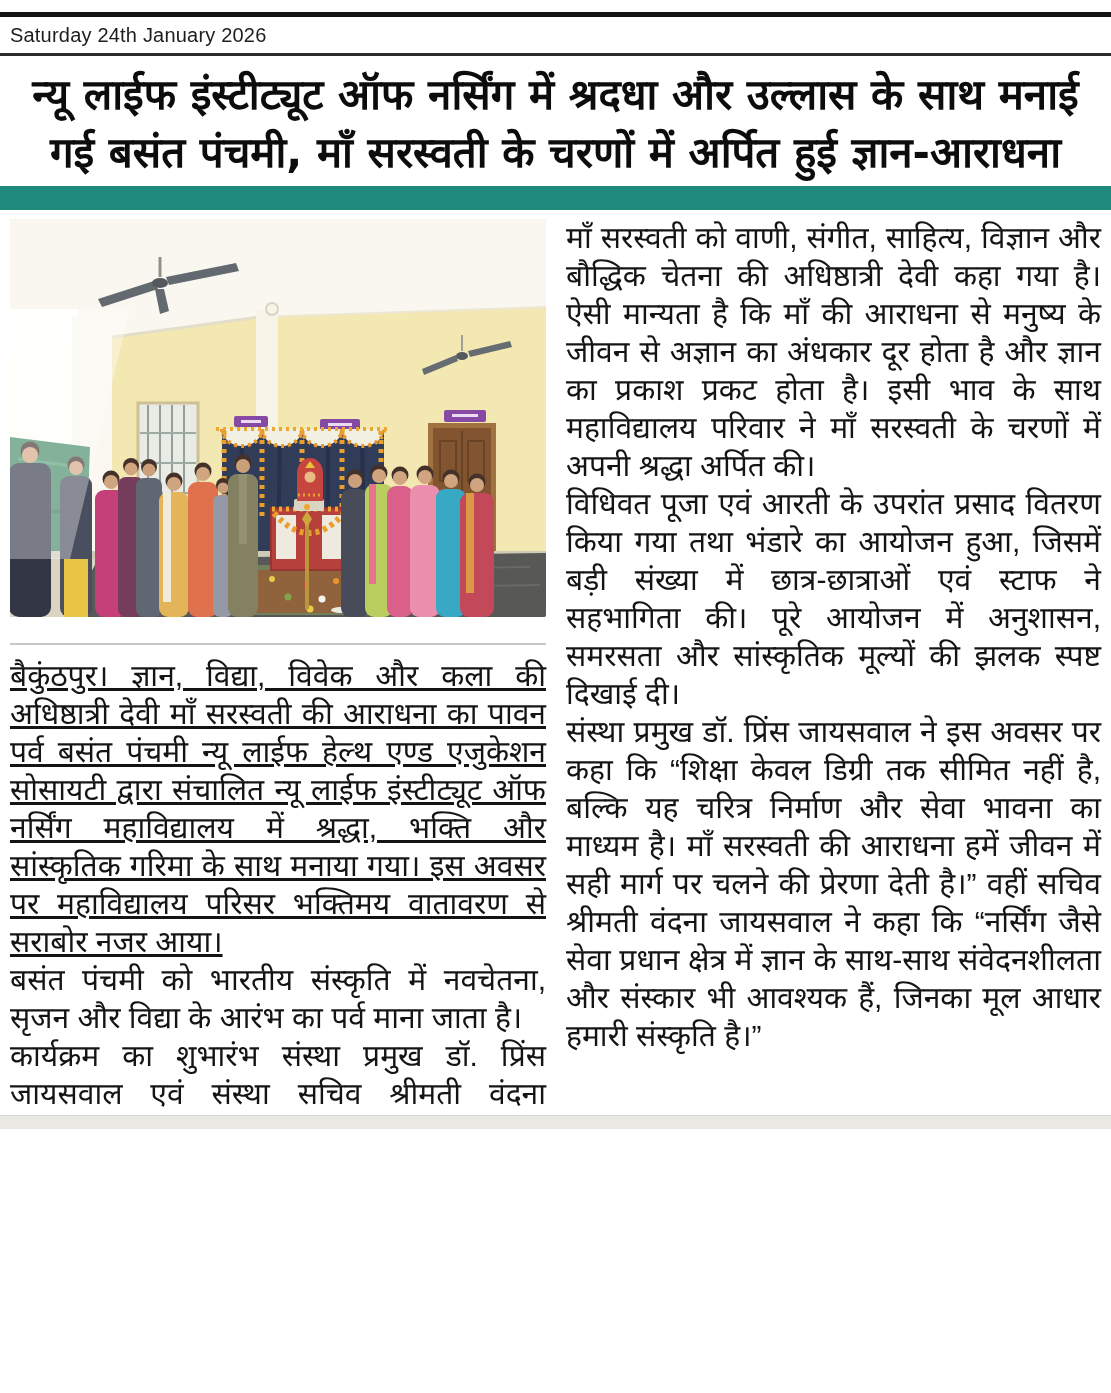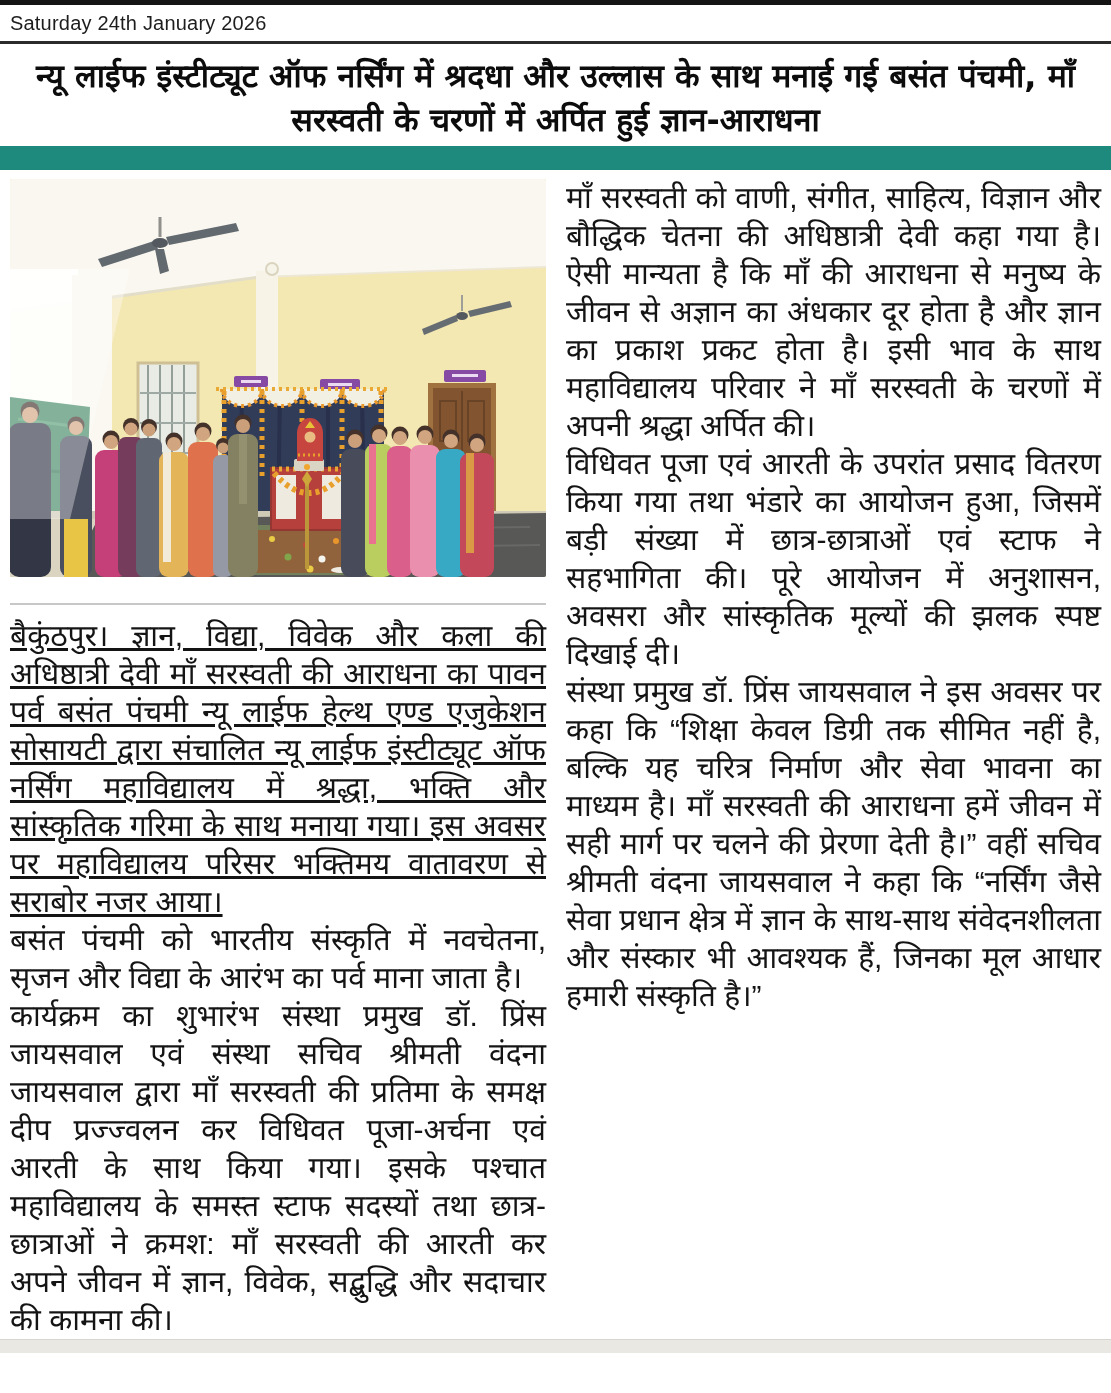--- a/index.html
+++ b/index.html
@@ -1,36 +1,36 @@
 <!DOCTYPE html>
 <html><head>
 <meta charset="utf-8">
 <style>
   html,body{margin:0;padding:0;background:#ffffff;}
   .page{
     position:relative;
-    width:1111px;height:1353px;
-    margin:0 auto;
+    width:1111px;height:1117px;
+    margin:12px auto;
     background:#ffffff;
     overflow:hidden;
     font-family:"Liberation Sans","DejaVu Sans",sans-serif;
     color:#161616;
   }
   .date-bar{
     border-top:5px solid #141414;
     border-bottom:3px solid #2b2b2b;
     padding:6px 10px 5px 10px;
     font-size:20px;
     line-height:25px;
     color:#1d1d1d;
     letter-spacing:.2px;
   }
   .headline{
     margin:10px 16px 4px 16px;
-    font-size:32px;
+    font-size:42px;
     line-height:1.38;
     font-weight:bold;
     text-align:center;
     color:#0c0c0c;
     font-family:"DejaVu Sans","Liberation Sans",sans-serif;
   }
   .accent-bar{
     height:24px;
     margin:4px 0 9px 0;
     width:100%;
@@ -318,21 +318,21 @@
       <div class="body-text">
         <p>बैकुंठपुर। ज्ञान, विद्या, विवेक और कला की अधिष्ठात्री देवी माँ सरस्वती की आराधना का पावन पर्व बसंत पंचमी न्यू लाईफ हेल्थ एण्ड एजुकेशन सोसायटी द्वारा संचालित न्यू लाईफ इंस्टीट्यूट ऑफ नर्सिंग महाविद्यालय में श्रद्धा, भक्ति और सांस्कृतिक गरिमा के साथ मनाया गया। इस अवसर पर महाविद्यालय परिसर भक्तिमय वातावरण से सराबोर नजर आया।</p>
         <p>बसंत पंचमी को भारतीय संस्कृति में नवचेतना, सृजन और विद्या के आरंभ का पर्व माना जाता है।</p>
         <p>कार्यक्रम का शुभारंभ संस्था प्रमुख डॉ. प्रिंस जायसवाल एवं संस्था सचिव श्रीमती वंदना जायसवाल द्वारा माँ सरस्वती की प्रतिमा के समक्ष दीप प्रज्ज्वलन कर विधिवत पूजा-अर्चना एवं आरती के साथ किया गया। इसके पश्चात महाविद्यालय के समस्त स्टाफ सदस्यों तथा छात्र-छात्राओं ने क्रमश: माँ सरस्वती की आरती कर अपने जीवन में ज्ञान, विवेक, सद्बुद्धि और सदाचार की कामना की।</p>
       </div>
     </div>
 
     <div class="col-right">
       <div class="body-text">
         <p>माँ सरस्वती को वाणी, संगीत, साहित्य, विज्ञान और बौद्धिक चेतना की अधिष्ठात्री देवी कहा गया है। ऐसी मान्यता है कि माँ की आराधना से मनुष्य के जीवन से अज्ञान का अंधकार दूर होता है और ज्ञान का प्रकाश प्रकट होता है। इसी भाव के साथ महाविद्यालय परिवार ने माँ सरस्वती के चरणों में अपनी श्रद्धा अर्पित की।</p>
-        <p>विधिवत पूजा एवं आरती के उपरांत प्रसाद वितरण किया गया तथा भंडारे का आयोजन हुआ, जिसमें बड़ी संख्या में छात्र-छात्राओं एवं स्टाफ ने सहभागिता की। पूरे आयोजन में अनुशासन, अवसरा और सांस्कृतिक मूल्यों की झलक स्पष्ट दिखाई दी।</p>
+        <p>विधिवत पूजा एवं आरती के उपरांत प्रसाद वितरण किया गया तथा भंडारे का आयोजन हुआ, जिसमें बड़ी संख्या में छात्र-छात्राओं एवं स्टाफ ने सहभागिता की। पूरे आयोजन में अनुशासन, समरसता और सांस्कृतिक मूल्यों की झलक स्पष्ट दिखाई दी।</p>
         <p>संस्था प्रमुख डॉ. प्रिंस जायसवाल ने इस अवसर पर कहा कि “शिक्षा केवल डिग्री तक सीमित नहीं है, बल्कि यह चरित्र निर्माण और सेवा भावना का माध्यम है। माँ सरस्वती की आराधना हमें जीवन में सही मार्ग पर चलने की प्रेरणा देती है।” वहीं सचिव श्रीमती वंदना जायसवाल ने कहा कि “नर्सिंग जैसे सेवा प्रधान क्षेत्र में ज्ञान के साथ-साथ संवेदनशीलता और संस्कार भी आवश्यक हैं, जिनका मूल आधार हमारी संस्कृति है।”</p>
       </div>
     </div>
 
   </div>
 
   <footer class="bottom-strip"></footer>
 </div>
 
 </body></html>

